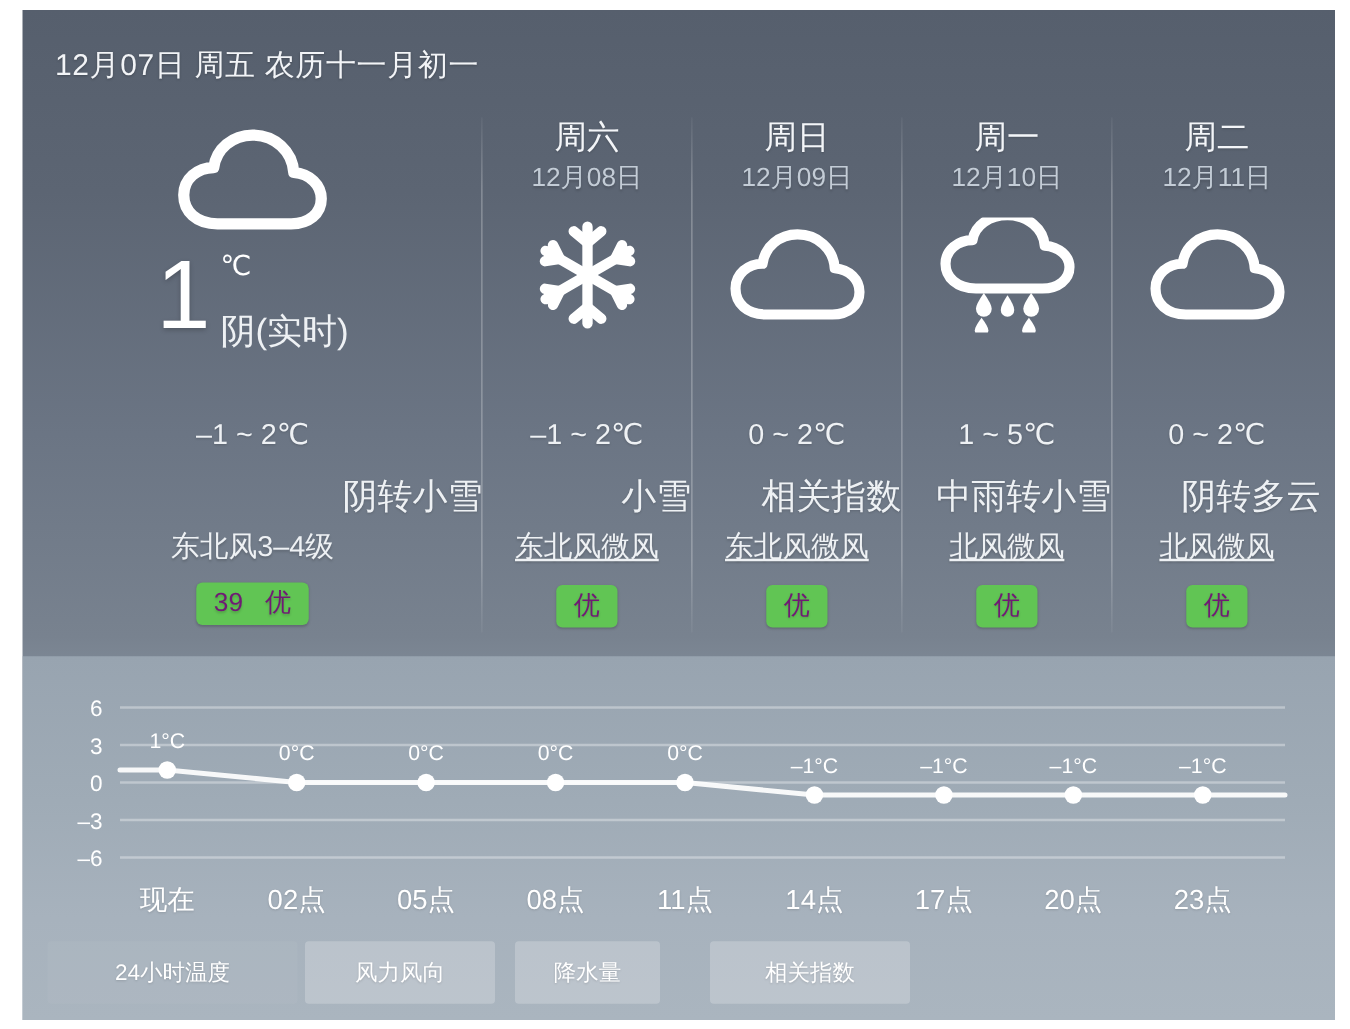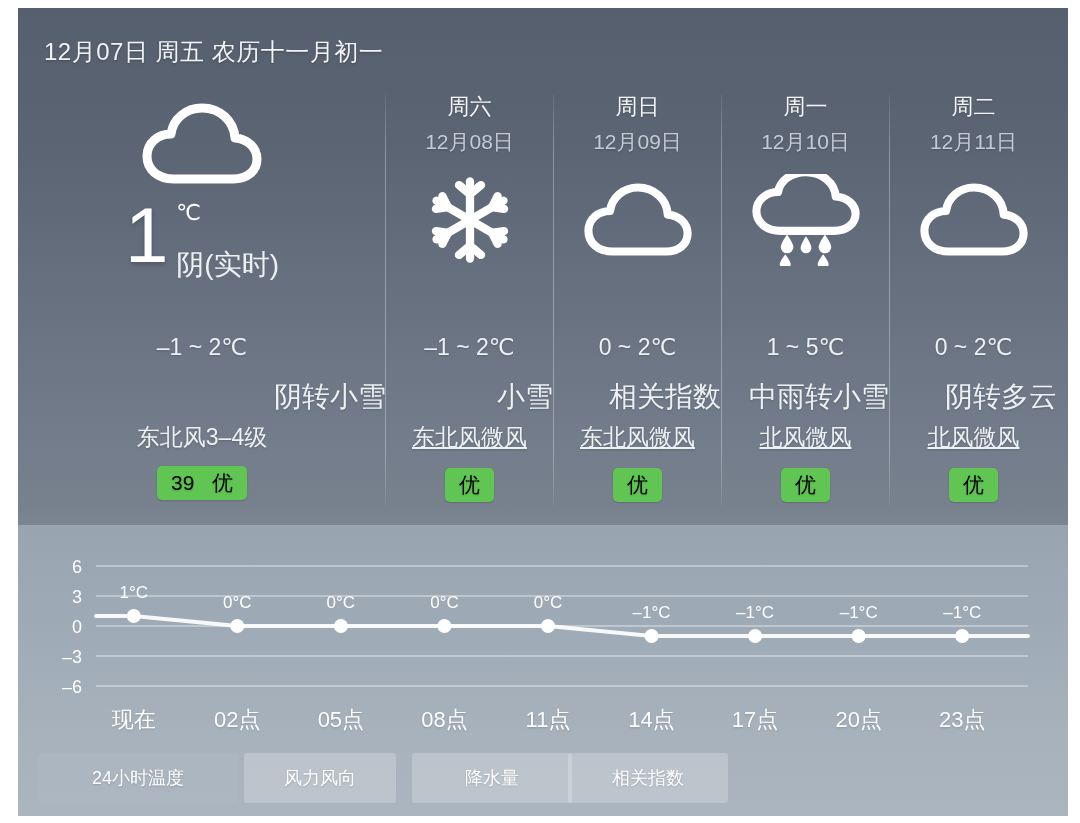--- a/index.html
+++ b/index.html
@@ -38,30 +38,30 @@
   .line{
     text-align:center;color:#eef1f4;white-space:nowrap;
     text-shadow:0 1px 2px rgba(0,0,0,.18);
   }
   .today-line{position:absolute;width:368px;left:0;}
   .d-range{font-size:23px;}
   .d-desc{font-size:28px;text-align:right;}
   .d-wind{font-size:23px;}
   .aqi{
     display:inline-block;background:#61c554;border-radius:5px;
-    color:#000000;padding:4px 14px;font-size:21px;line-height:26px;
+    color:#701a75;padding:4px 14px;font-size:21px;line-height:26px;
     box-shadow:0 1px 2px rgba(0,0,0,.18);
   }
   
   .daycol{position:absolute;top:78px;width:167px;height:430px;}
   .dv{
     position:absolute;top:8px;width:1px;height:412px;
     background:linear-gradient(180deg,rgba(255,255,255,.05),rgba(255,255,255,.32) 14%,rgba(255,255,255,.32) 86%,rgba(255,255,255,.05));
   }
-  .d-week{position:absolute;top:6px;width:100%;font-size:22px;color:#f3f5f8;}
+  .d-week{position:absolute;top:6px;width:100%;font-size:26px;color:#f3f5f8;}
   .d-date{position:absolute;top:42px;width:100%;font-size:21px;color:#c3ccd6;}
   .d-icon{position:absolute;top:88px;width:100%;height:92px;}
   .d-r{position:absolute;top:248px;width:100%;}
   .d-c{position:absolute;top:292px;width:100%;}
   .d-w{position:absolute;top:336px;width:100%;text-decoration:underline;}
   .d-a{position:absolute;top:382px;width:100%;}
   
   #chartband{
     position:absolute;left:0;top:517px;width:1050px;height:291px;
     background:linear-gradient(180deg,#98a4b0 0%,#9fabb6 40%,#a7b2bd 72%,#aab5bf 100%);
@@ -247,18 +247,18 @@
         <div class="xlab" style="left: 371.444px;">08点</div>
         <div class="xlab" style="left: 475px;">11点</div>
         <div class="xlab" style="left: 578.556px;">14点</div>
         <div class="xlab" style="left: 682.111px;">17点</div>
         <div class="xlab" style="left: 785.667px;">20点</div>
         <div class="xlab" style="left: 889.222px;">23点</div>
       </div>
     <div id="tabs">
         <div class="tab tab-active" style="left: 20px; width: 200px;">24小时温度</div>
         <div class="tab tab-idle" style="left: 226px; width: 152px;">风力风向</div>
-        <div class="tab tab-idle" style="left: 394px; width: 160px; text-align: center;">降水量</div>
+        <div class="tab tab-idle" style="left: 394px; width: 116px; text-align: center;">降水量</div>
         <div class="tab tab-idle" style="left: 550px; width: 160px;">相关指数</div>
       </div>
   </div>
 
 </div>
 
 </body></html>

